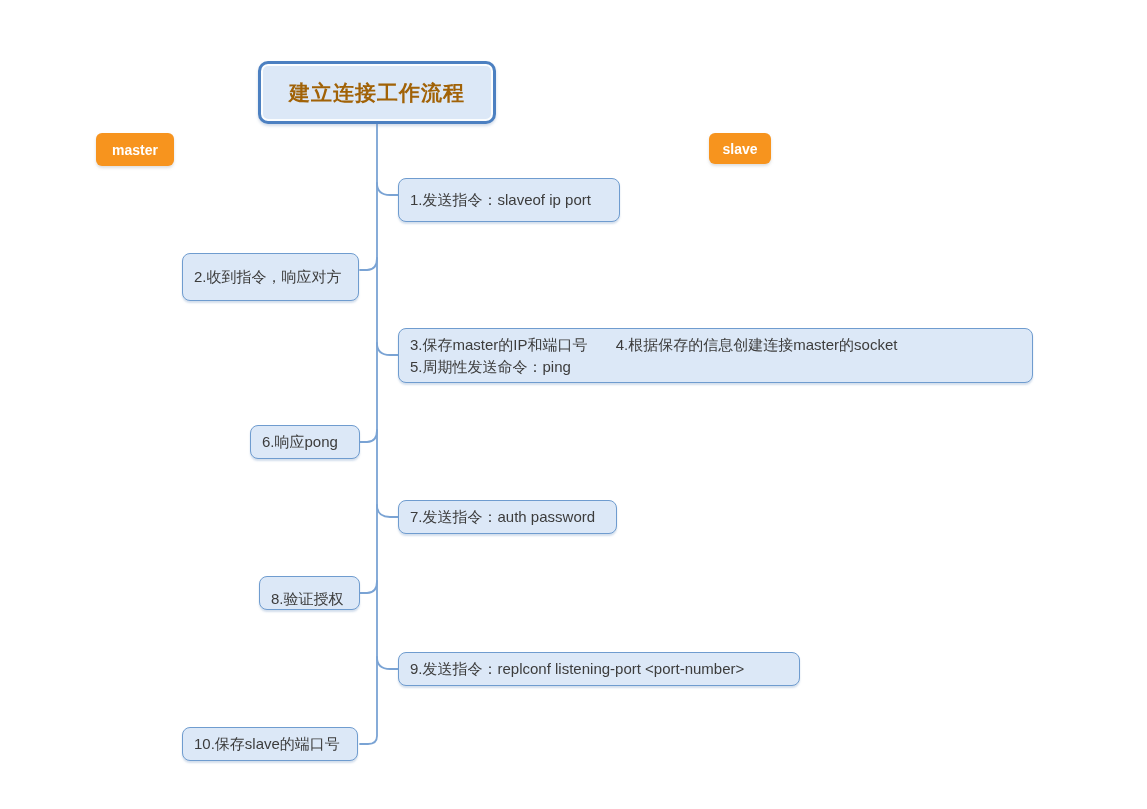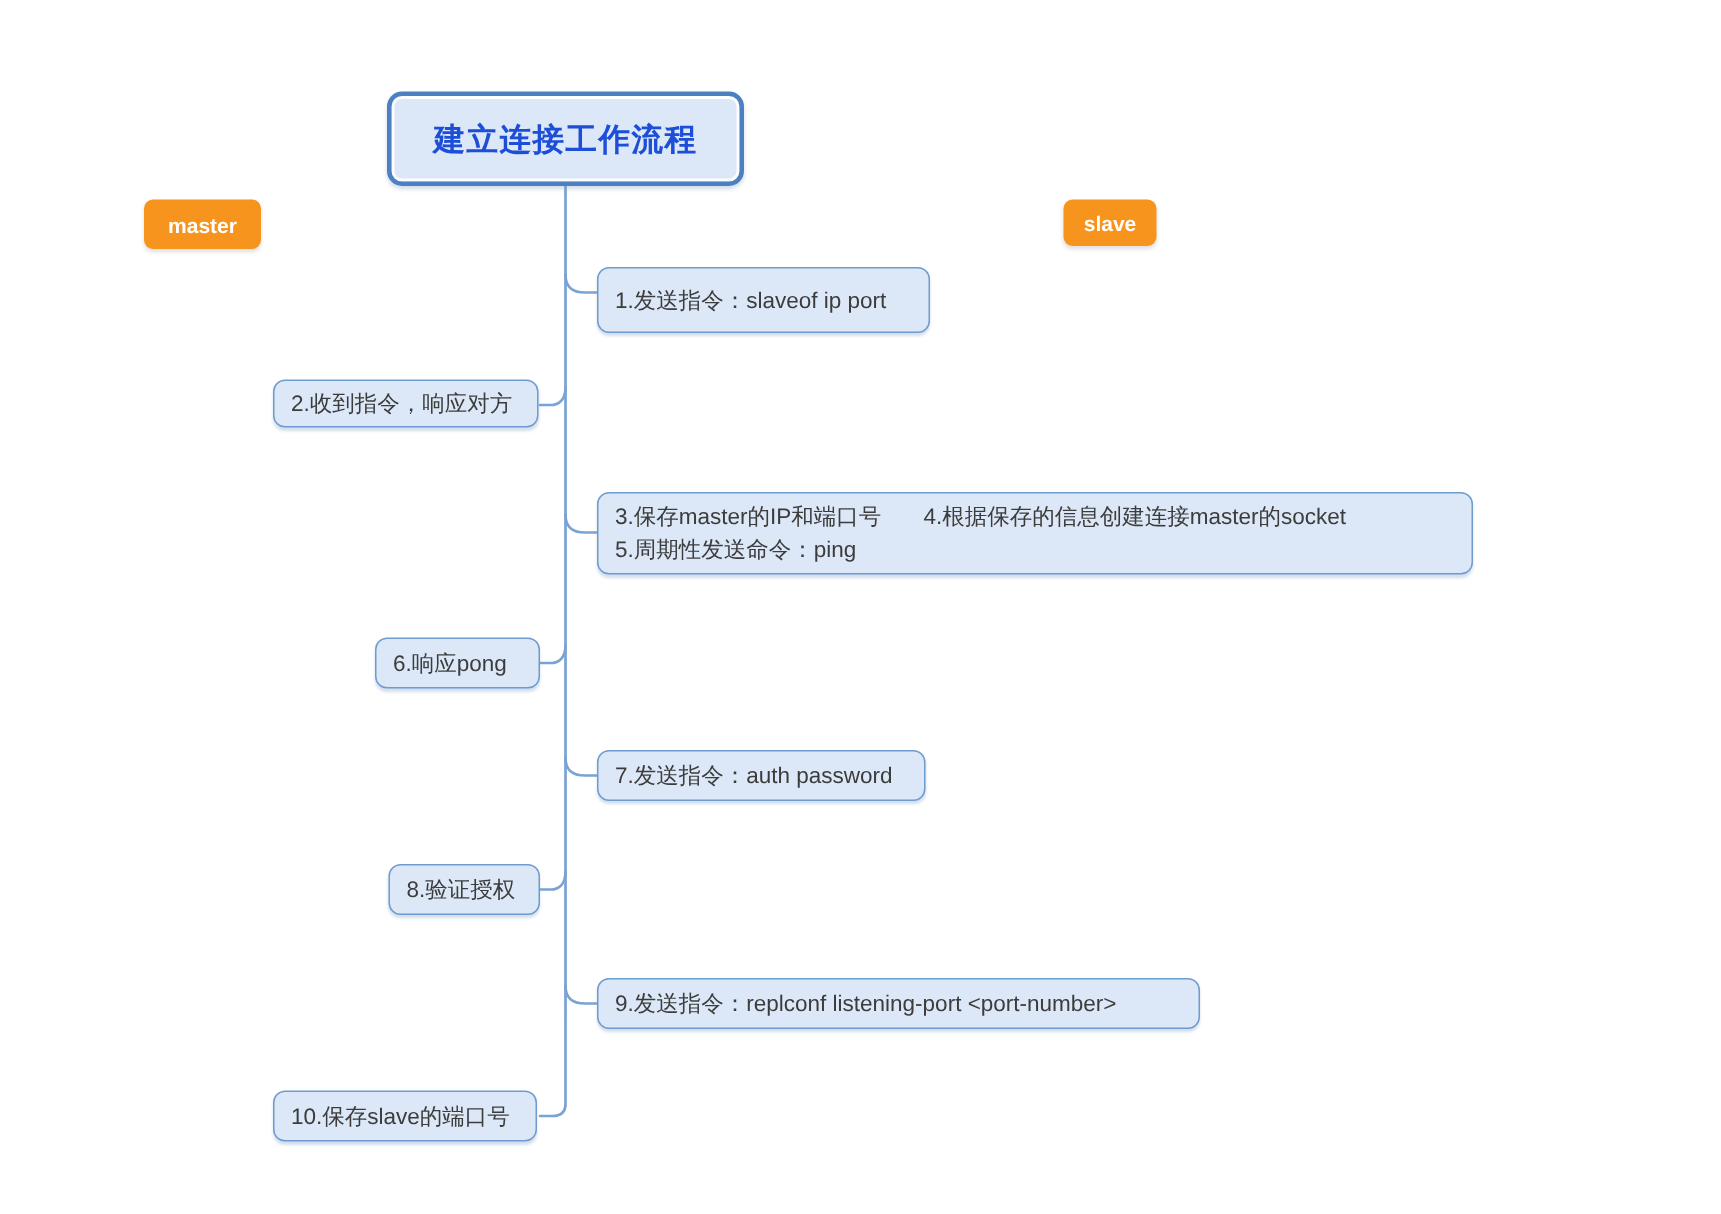--- a/index.html
+++ b/index.html
@@ -27,21 +27,21 @@
     left: 258px; top: 61px;
     width: 238px; height: 63px;
     box-sizing: border-box;
     border: 3px solid #4c80c1;
     border-radius: 10px;
     background: #dce8f7;
     box-shadow: inset 0 0 0 2px #fbfdfe, 0 2px 3px rgba(120,150,190,0.35);
     display: flex;
     align-items: center;
     justify-content: center;
-    color: #1d4ed8;
+    color: #a16207;
     font-size: 21px;
     font-weight: bold;
     letter-spacing: 1px;
   }
   .badge {
     position: absolute;
     box-sizing: border-box;
     background: #f7941e;
     color: #ffffff;
     font-weight: bold;
@@ -63,26 +63,26 @@
     background: #dce8f7;
     color: #3c3c3c;
     font-size: 15px;
     display: flex;
     align-items: center;
     padding: 0 11px;
     white-space: nowrap;
     box-shadow: 0 2px 2px rgba(130,160,200,0.35);
   }
   .n1  { left: 398px; top: 178px; width: 222px; height: 44px; }
-  .n2  { left: 182px; top: 253px; width: 177px; height: 32px; }
-  .n3  { left: 398px; top: 328px; width: 584px; height: 55px;
+  .n2  { left: 182px; top: 253px; width: 177px; height: 48px; }
+  .n3  { left: 398px; top: 328px; width: 635px; height: 55px;
          display: block; padding: 5px 11px; }
   .n6  { left: 250px; top: 425px; width: 110px; height: 34px; }
   .n7  { left: 398px; top: 500px; width: 219px; height: 34px; }
-  .n8  { left: 259px; top: 576px; width: 101px; height: 34px; }
+  .n8  { left: 259px; top: 576px; width: 101px; height: 34px; align-items: flex-end; }
   .n9  { left: 398px; top: 652px; width: 402px; height: 34px; }
   .n10 { left: 182px; top: 727px; width: 176px; height: 34px; text-align: right; }
   .node-line { line-height: 22px; }
   .gap { margin-left: 24px; }
 </style>
 </head>
 <body>
 
 <div class="canvas">
 

